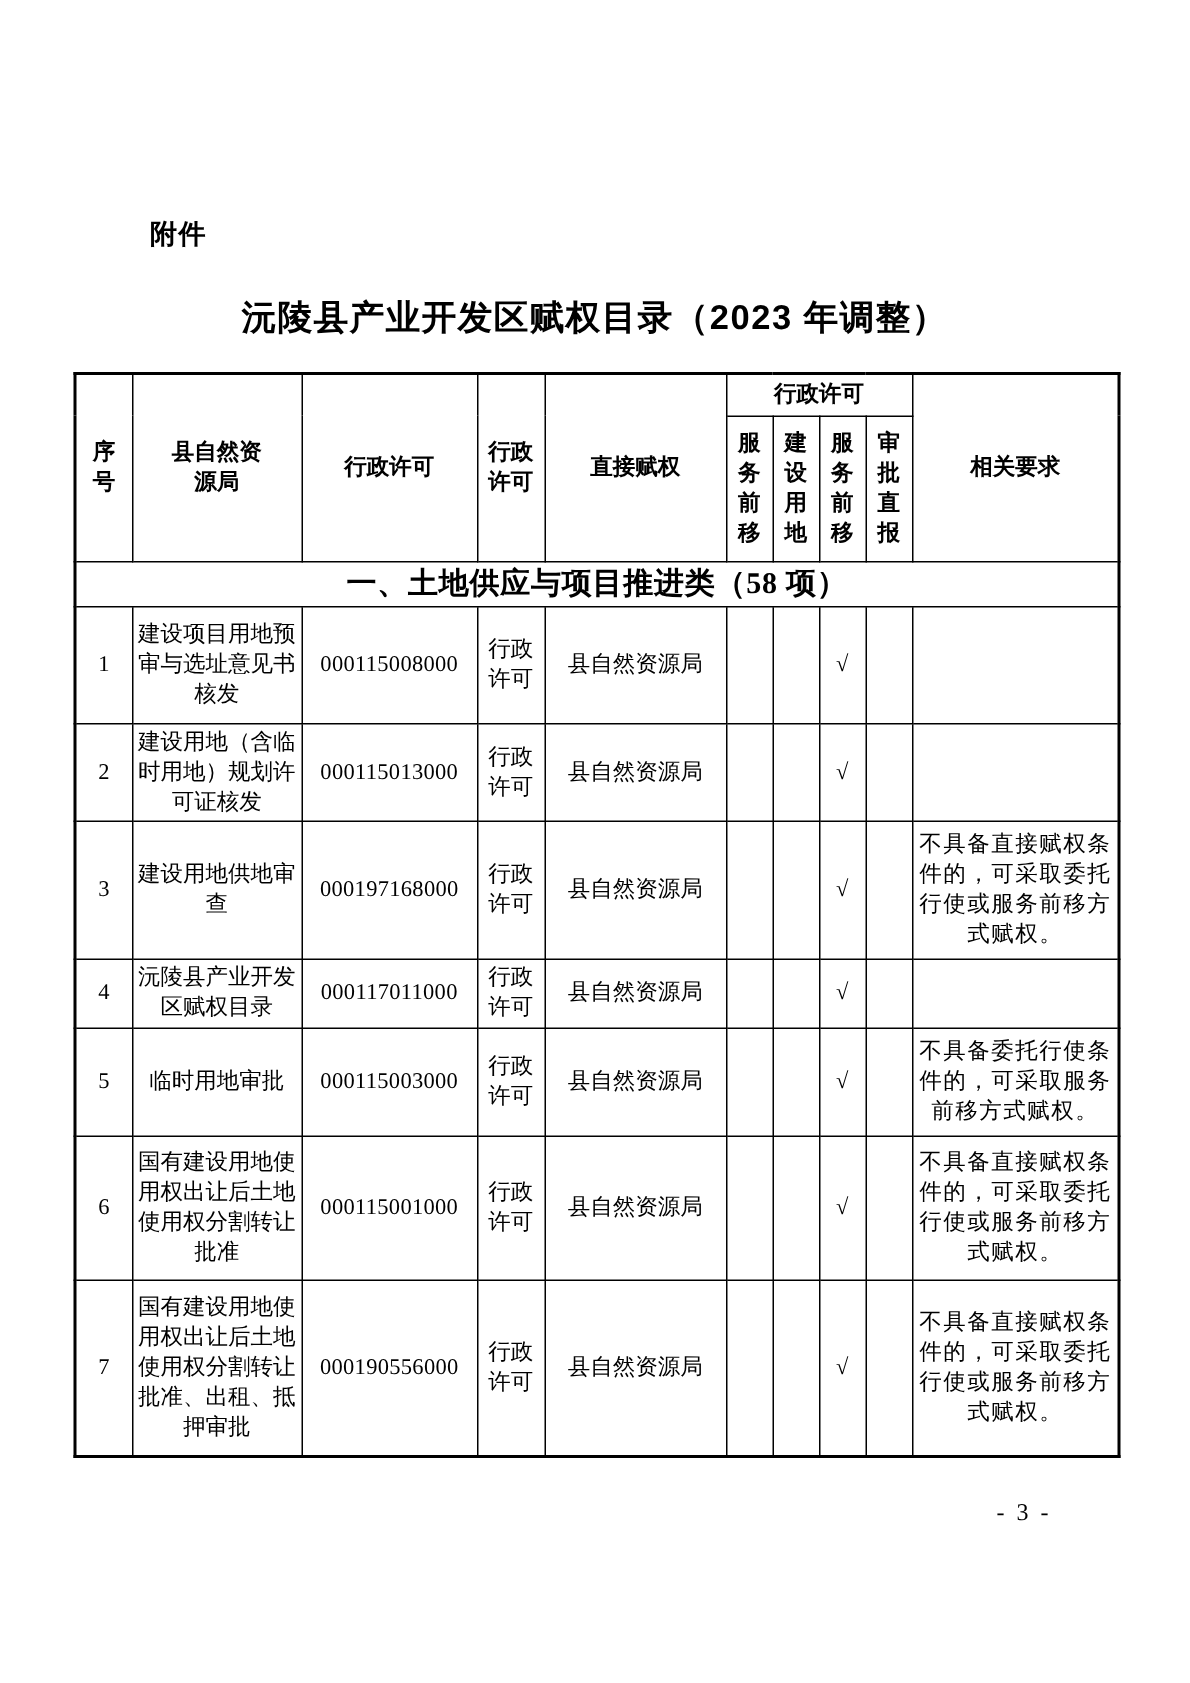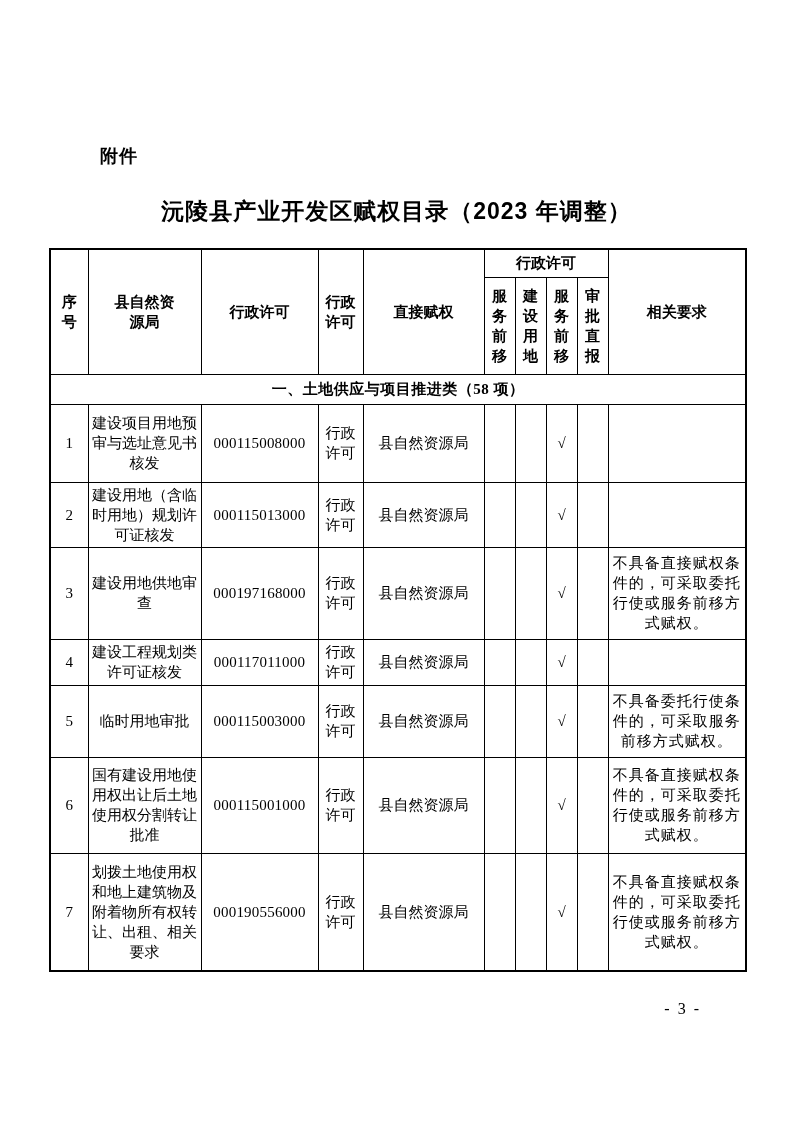--- a/index.html
+++ b/index.html
@@ -36,21 +36,21 @@
     font-weight:bold;
   }
   tr.h1{height:28px;}
   tr.h2{height:97px;}
   .vhead{padding:2px 6px;word-break:break-all;line-height:21px;}
   .narrow1{display:inline-block;max-width:1.3em;}
   .narrow4{display:inline-block;max-width:4.3em;}
   tr.section-row{height:30px;}
   tr.section-row td{
     font-weight:bold;
-    font-size:15px;
+    font-size:20px;
     letter-spacing:0.5px;
   }
   td.name-cell{padding:2px 7px;}
   td.code-cell{font-size:15.5px;letter-spacing:0.2px;}
   td.req-cell{
     text-align:justify;
     padding:4px 7px;
     line-height:22px;
     letter-spacing:1px;
   }
@@ -143,21 +143,21 @@
       <td>县自然资源局</td>
       <td class="check-cell"></td>
       <td class="check-cell"></td>
       <td class="check-cell">√</td>
       <td class="check-cell"></td>
       <td class="req-cell">不具备直接赋权条件的，可采取委托行使或服务前移方式赋权。</td>
     </tr>
 
     <tr class="r4">
       <td>4</td>
-      <td class="name-cell">建设工程规划类许可证核发</td>
+      <td class="name-cell">沅陵县产业开发区赋权目录</td>
       <td class="code-cell">000117011000</td>
       <td>行政许可</td>
       <td>县自然资源局</td>
       <td class="check-cell"></td>
       <td class="check-cell"></td>
       <td class="check-cell">√</td>
       <td class="check-cell"></td>
       <td class="req-cell"></td>
     </tr>
 
@@ -182,21 +182,21 @@
       <td>县自然资源局</td>
       <td class="check-cell"></td>
       <td class="check-cell"></td>
       <td class="check-cell">√</td>
       <td class="check-cell"></td>
       <td class="req-cell">不具备直接赋权条件的，可采取委托行使或服务前移方式赋权。</td>
     </tr>
 
     <tr class="r7">
       <td>7</td>
-      <td class="name-cell">划拨土地使用权和地上建筑物及附着物所有权转让、出租、相关要求</td>
+      <td class="name-cell">国有建设用地使用权出让后土地使用权分割转让批准、出租、抵押审批</td>
       <td class="code-cell">000190556000</td>
       <td>行政许可</td>
       <td>县自然资源局</td>
       <td class="check-cell"></td>
       <td class="check-cell"></td>
       <td class="check-cell">√</td>
       <td class="check-cell"></td>
       <td class="req-cell">不具备直接赋权条件的，可采取委托行使或服务前移方式赋权。</td>
     </tr>
   </tbody>

